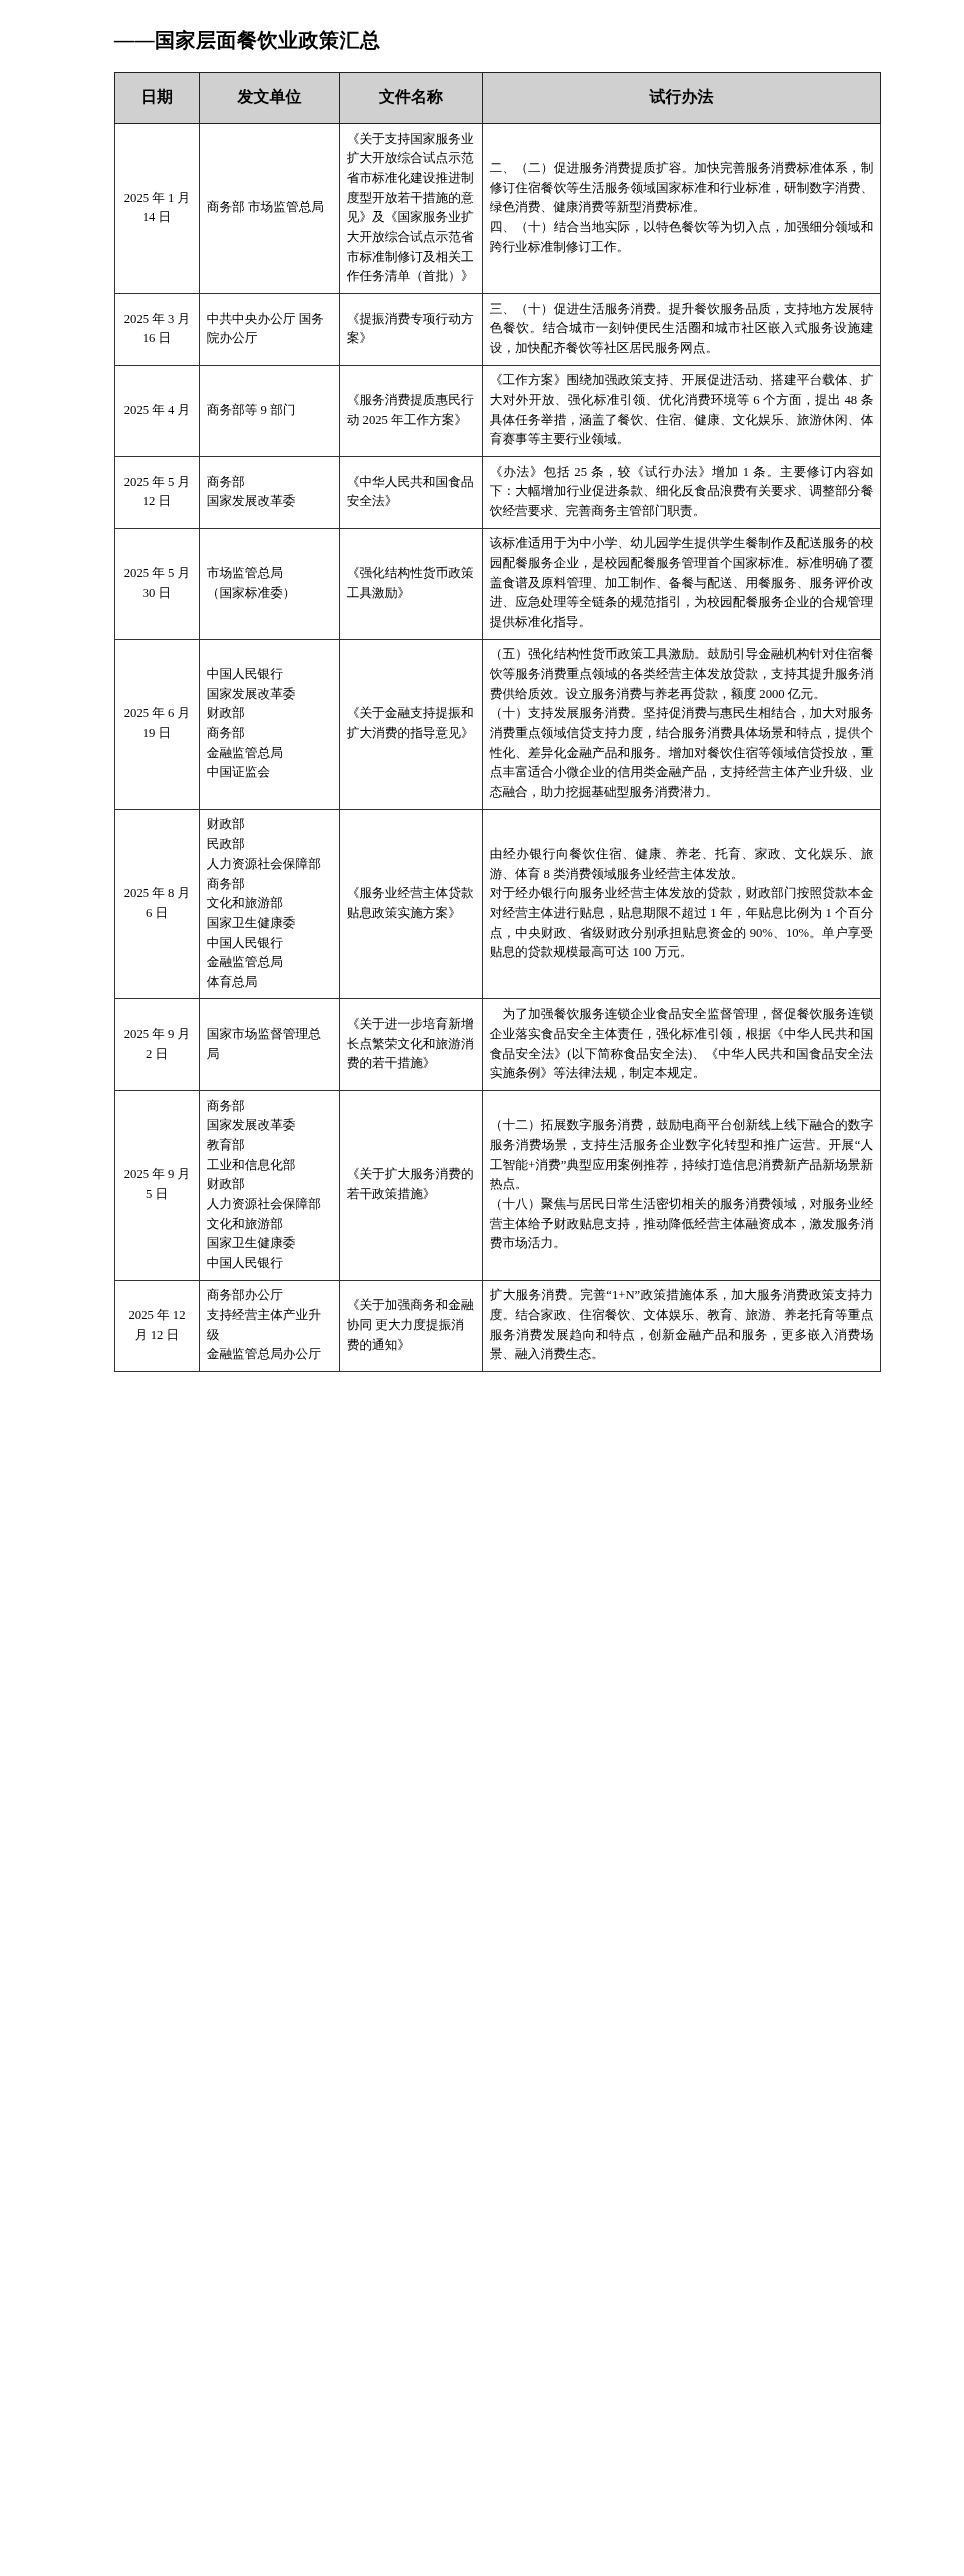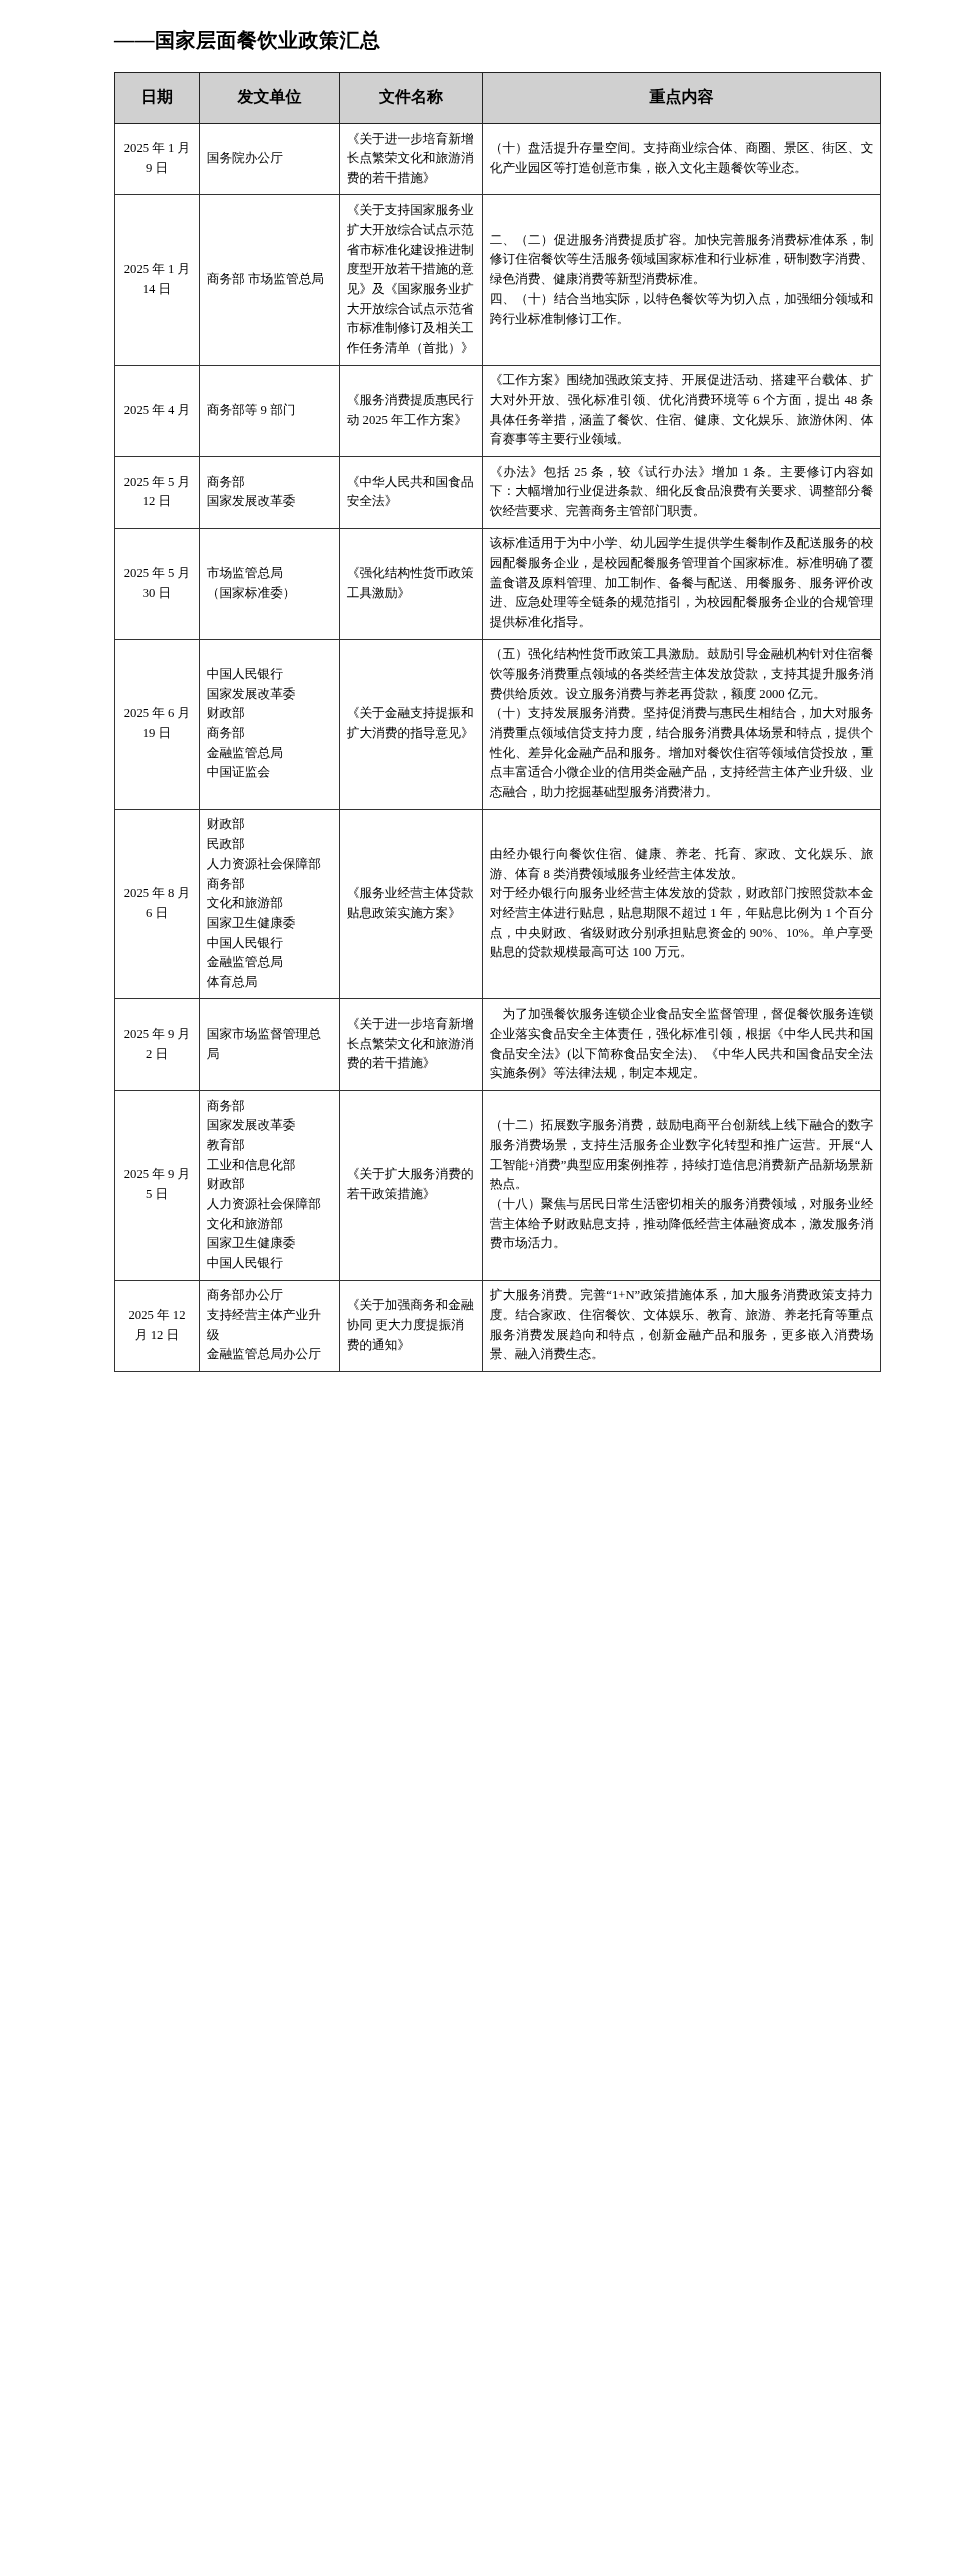--- a/index.html
+++ b/index.html
@@ -101,38 +101,38 @@
       <col class="col-date">
       <col class="col-org">
       <col class="col-file">
       <col class="col-detail">
     </colgroup>
     <thead>
       <tr>
         <th>日期</th>
         <th>发文单位</th>
         <th>文件名称</th>
-        <th>重点内容</th>
+        <th>试行办法</th>
       </tr>
     </thead>
     <tbody>
-      <tr>
-        <td class="cell-date">2025 年 1
-月 9 日</td>
-        <td class="cell-org">国务院办公厅</td>
-        <td class="cell-file">《关于进一步培育新增长点繁荣文化和旅游消费的若干措施》</td>
-        <td class="cell-detail">（十）盘活提升存量空间。支持商业综合体、商圈、景区、街区、文化产业园区等打造创意市集，嵌入文化主题餐饮等业态。</td>
-      </tr>
       <tr>
         <td class="cell-date">2025 年 1
 月 14 日</td>
         <td class="cell-org">商务部 市场监管总局</td>
         <td class="cell-file">《关于支持国家服务业扩大开放综合试点示范省市标准化建设推进制度型开放若干措施的意见》及《国家服务业扩大开放综合试点示范省市标准制修订及相关工作任务清单（首批）》</td>
         <td class="cell-detail">二、（二）促进服务消费提质扩容。加快完善服务消费标准体系，制修订住宿餐饮等生活服务领域国家标准和行业标准，研制数字消费、绿色消费、健康消费等新型消费标准。
 四、（十）结合当地实际，以特色餐饮等为切入点，加强细分领域和跨行业标准制修订工作。</td>
+      </tr>
+      <tr>
+        <td class="cell-date">2025 年 3
+月 16 日</td>
+        <td class="cell-org">中共中央办公厅 国务院办公厅</td>
+        <td class="cell-file">《提振消费专项行动方案》</td>
+        <td class="cell-detail">三、（十）促进生活服务消费。提升餐饮服务品质，支持地方发展特色餐饮。结合城市一刻钟便民生活圈和城市社区嵌入式服务设施建设，加快配齐餐饮等社区居民服务网点。</td>
       </tr>
       <tr>
         <td class="cell-date">2025 年 4
 月</td>
         <td class="cell-org">商务部等 9 部门</td>
         <td class="cell-file">《服务消费提质惠民行动 2025 年工作方案》</td>
         <td class="cell-detail">《工作方案》围绕加强政策支持、开展促进活动、搭建平台载体、扩大对外开放、强化标准引领、优化消费环境等 6 个方面，提出 48 条具体任务举措，涵盖了餐饮、住宿、健康、文化娱乐、旅游休闲、体育赛事等主要行业领域。</td>
       </tr>
       <tr>
         <td class="cell-date">2025 年 5

